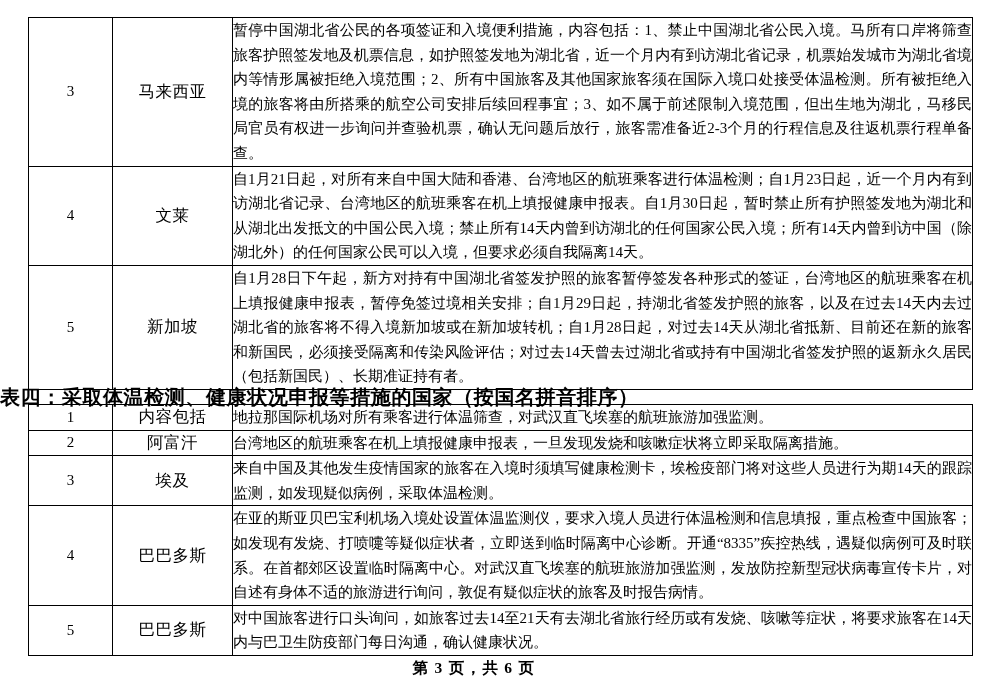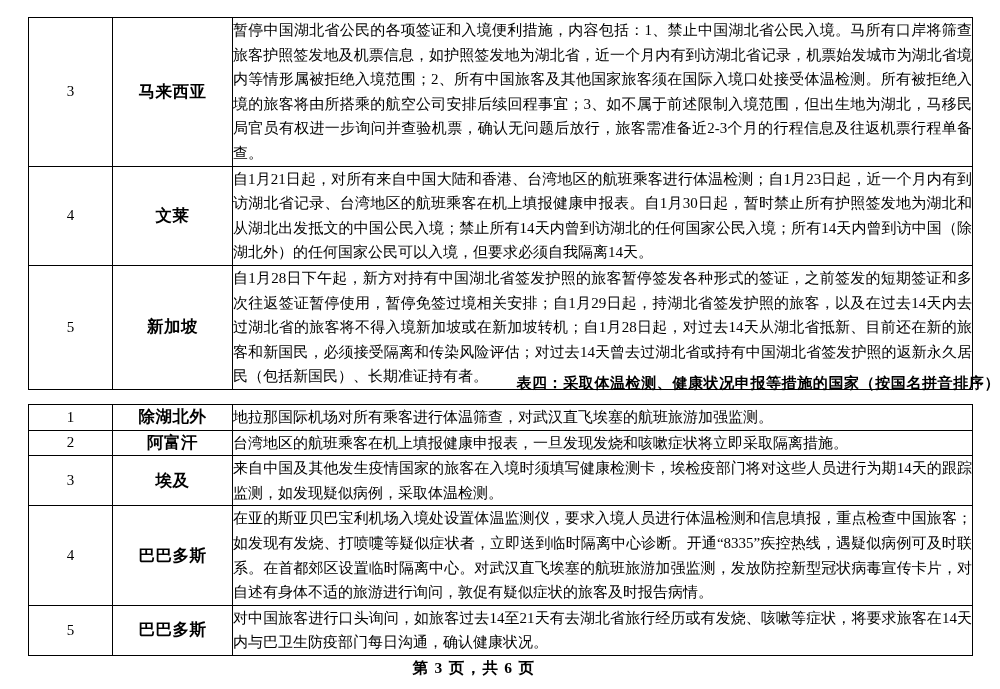--- a/index.html
+++ b/index.html
@@ -43,21 +43,20 @@
 
   .cell-idx {
     text-align: center;
     font-size: 15px;
     font-family: "Liberation Serif", "DejaVu Serif", serif;
   }
   .cell-name {
     text-align: center;
     font-size: 16.5px;
     letter-spacing: 0.5px;
-    font-weight: bold;
   }
   .cell-body {
     text-align: justify;
     text-justify: inter-ideograph;
     font-size: 15px;
     line-height: 24.6px;
     padding: 1px 5px 2px 6px;
     vertical-align: top;
   }
 
@@ -65,24 +64,24 @@
   #table-entry-restrictions {
     left: 28px;
     top: 17px;
     width: 944px;
   }
 
   
   .table-caption {
     position: absolute;
     left: 0;
-    top: 374px;
+    top: 384px;
     width: 1000px;
-    text-align: right;
-    font-size: 15px;
+    text-align: left;
+    font-size: 20px;
     font-weight: bold;
     letter-spacing: 0.6px;
   }
 
   
   #table-temperature-measures {
     left: 28px;
     top: 404px;
     width: 944px;
   }
@@ -117,37 +116,37 @@
         <td class="cell-body">暂停中国湖北省公民的各项签证和入境便利措施，内容包括：1、禁止中国湖北省公民入境。马所有口岸将筛查旅客护照签发地及机票信息，如护照签发地为湖北省，近一个月内有到访湖北省记录，机票始发城市为湖北省境内等情形属被拒绝入境范围；2、所有中国旅客及其他国家旅客须在国际入境口处接受体温检测。所有被拒绝入境的旅客将由所搭乘的航空公司安排后续回程事宜；3、如不属于前述限制入境范围，但出生地为湖北，马移民局官员有权进一步询问并查验机票，确认无问题后放行，旅客需准备近2-3个月的行程信息及往返机票行程单备查。</td>
       </tr>
       <tr>
         <td class="cell-idx">4</td>
         <td class="cell-name">文莱</td>
         <td class="cell-body">自1月21日起，对所有来自中国大陆和香港、台湾地区的航班乘客进行体温检测；自1月23日起，近一个月内有到访湖北省记录、台湾地区的航班乘客在机上填报健康申报表。自1月30日起，暂时禁止所有护照签发地为湖北和从湖北出发抵文的中国公民入境；禁止所有14天内曾到访湖北的任何国家公民入境；所有14天内曾到访中国（除湖北外）的任何国家公民可以入境，但要求必须自我隔离14天。</td>
       </tr>
       <tr>
         <td class="cell-idx">5</td>
         <td class="cell-name">新加坡</td>
-        <td class="cell-body">自1月28日下午起，新方对持有中国湖北省签发护照的旅客暂停签发各种形式的签证，之前签发的短期签证和多次往返签证暂停使用，暂停免签过境相关安排；自1月29日起，持湖北省签发护照的旅客，以及在过去14天内去过湖北省的旅客将不得入境新加坡或在新加坡转机；自1月28日起，对过去14天从湖北省抵新、目前还在新的旅客和新国民，必须接受隔离和传染风险评估；对过去14天曾去过湖北省或持有中国湖北省签发护照的返新永久居民（包括新国民）、长期准证持有者。</td>
+        <td class="cell-body">自1月28日下午起，新方对持有中国湖北省签发护照的旅客暂停签发各种形式的签证，台湾地区的航班乘客在机上填报健康申报表，暂停免签过境相关安排；自1月29日起，持湖北省签发护照的旅客，以及在过去14天内去过湖北省的旅客将不得入境新加坡或在新加坡转机；自1月28日起，对过去14天从湖北省抵新、目前还在新的旅客和新国民，必须接受隔离和传染风险评估；对过去14天曾去过湖北省或持有中国湖北省签发护照的返新永久居民（包括新国民）、长期准证持有者。</td>
       </tr>
     </tbody>
   </table>
 
   <div class="table-caption">表四：采取体温检测、健康状况申报等措施的国家（按国名拼音排序）</div>
 
   <table class="doc-table" id="table-temperature-measures">
     <colgroup>
       <col class="col-idx">
         <col class="col-name">
         <col class="col-body">
     </colgroup>
     <tbody>
       <tr>
         <td class="cell-idx">1</td>
-        <td class="cell-name">除湖北外</td>
+        <td class="cell-name">内容包括</td>
         <td class="cell-body">地拉那国际机场对所有乘客进行体温筛查，对武汉直飞埃塞的航班旅游加强监测。</td>
       </tr>
       <tr>
         <td class="cell-idx">2</td>
         <td class="cell-name">阿富汗</td>
         <td class="cell-body">台湾地区的航班乘客在机上填报健康申报表，一旦发现发烧和咳嗽症状将立即采取隔离措施。</td>
       </tr>
       <tr>
         <td class="cell-idx">3</td>
         <td class="cell-name">埃及</td>

